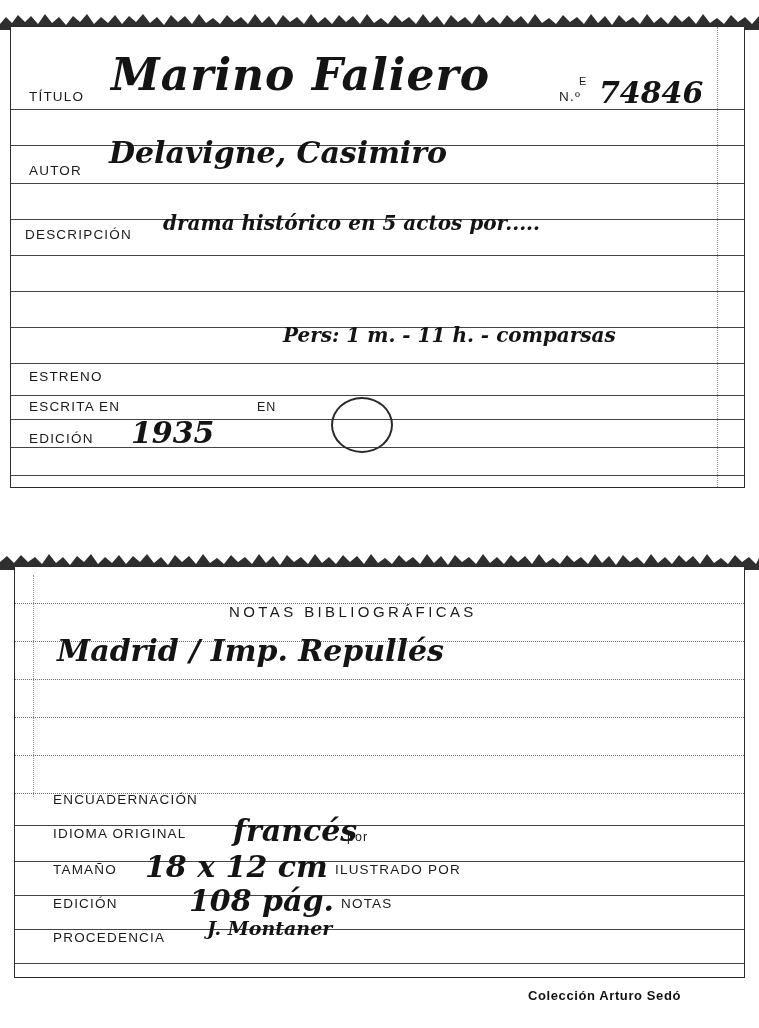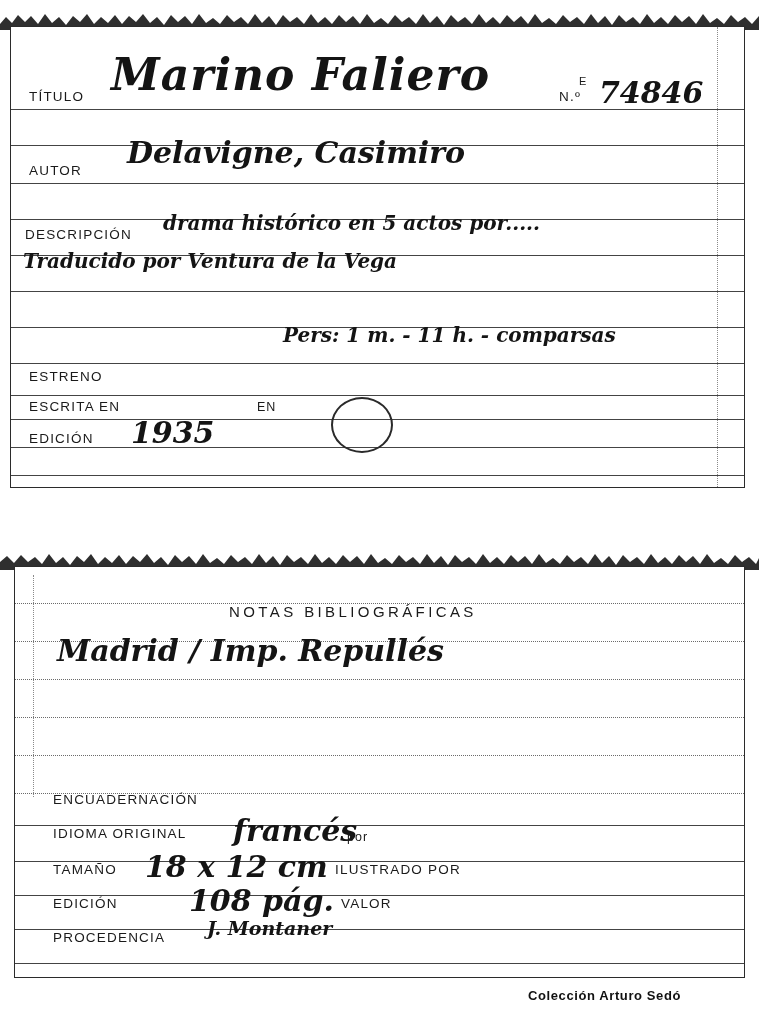--- a/index.html
+++ b/index.html
@@ -145,25 +145,24 @@
   <div class="vrule" style="left:706px;"></div>
 
   <div class="label" style="left:18px; top:62px;">TÍTULO</div>
   <div class="hand xl" style="left:100px; top:22px;">Marino Faliero</div>
 
   <div class="label sup" style="left:568px; top:48px;">E</div>
   <div class="label" style="left:548px; top:62px;">N.º</div>
   <div class="hand lg" style="left:588px; top:48px;">74846</div>
 
   <div class="label" style="left:18px; top:136px;">AUTOR</div>
-  <div class="hand lg" style="left:116px; top:108px;">Delavigne, Casimiro</div>
+  <div class="hand lg" style="left:98px; top:108px;">Delavigne, Casimiro</div>
 
   <div class="label" style="left:14px; top:200px;">DESCRIPCIÓN</div>
   <div class="hand md" style="left:152px; top:184px;">drama histórico en 5 actos por.....</div>
-  <div class="hand md" style="left:12px; top:222px;">Traducido por Ventura de la Vega</div>
 
   <div class="hand md" style="left:272px; top:296px;">Pers: 1 m. - 11 h. - comparsas</div>
 
   <div class="label" style="left:18px; top:342px;">ESTRENO</div>
 
   <div class="label" style="left:18px; top:372px;">ESCRITA EN</div>
   <div class="label small" style="left:246px; top:373px;">EN</div>
   <div class="pen-circle" style="left:320px; top:370px; width:58px; height:52px;"></div>
 
   <div class="label" style="left:18px; top:404px;">EDICIÓN</div>
@@ -202,19 +201,19 @@
   <div class="label" style="left:38px; top:259px;">IDIOMA ORIGINAL</div>
   <div class="hand sm" style="left:218px; top:246px;">francés</div>
   <div class="label small" style="left:332px; top:263px;">por</div>
 
   <div class="label" style="left:38px; top:295px;">TAMAÑO</div>
   <div class="hand sm" style="left:130px; top:282px;">18 x 12 cm</div>
   <div class="label" style="left:320px; top:295px;">ILUSTRADO POR</div>
 
   <div class="label" style="left:38px; top:329px;">EDICIÓN</div>
   <div class="hand sm" style="left:174px; top:316px;">108 pág.</div>
-  <div class="label" style="left:326px; top:329px;">VALOR</div>
+  <div class="label" style="left:326px; top:329px;">NOTAS</div>
 
   <div class="label" style="left:38px; top:363px;">PROCEDENCIA</div>
   <div class="hand xs" style="left:192px; top:350px;">J. Montaner</div>
 </div>
 
 <div class="credit">Colección Arturo Sedó</div>
 
 </body></html>

